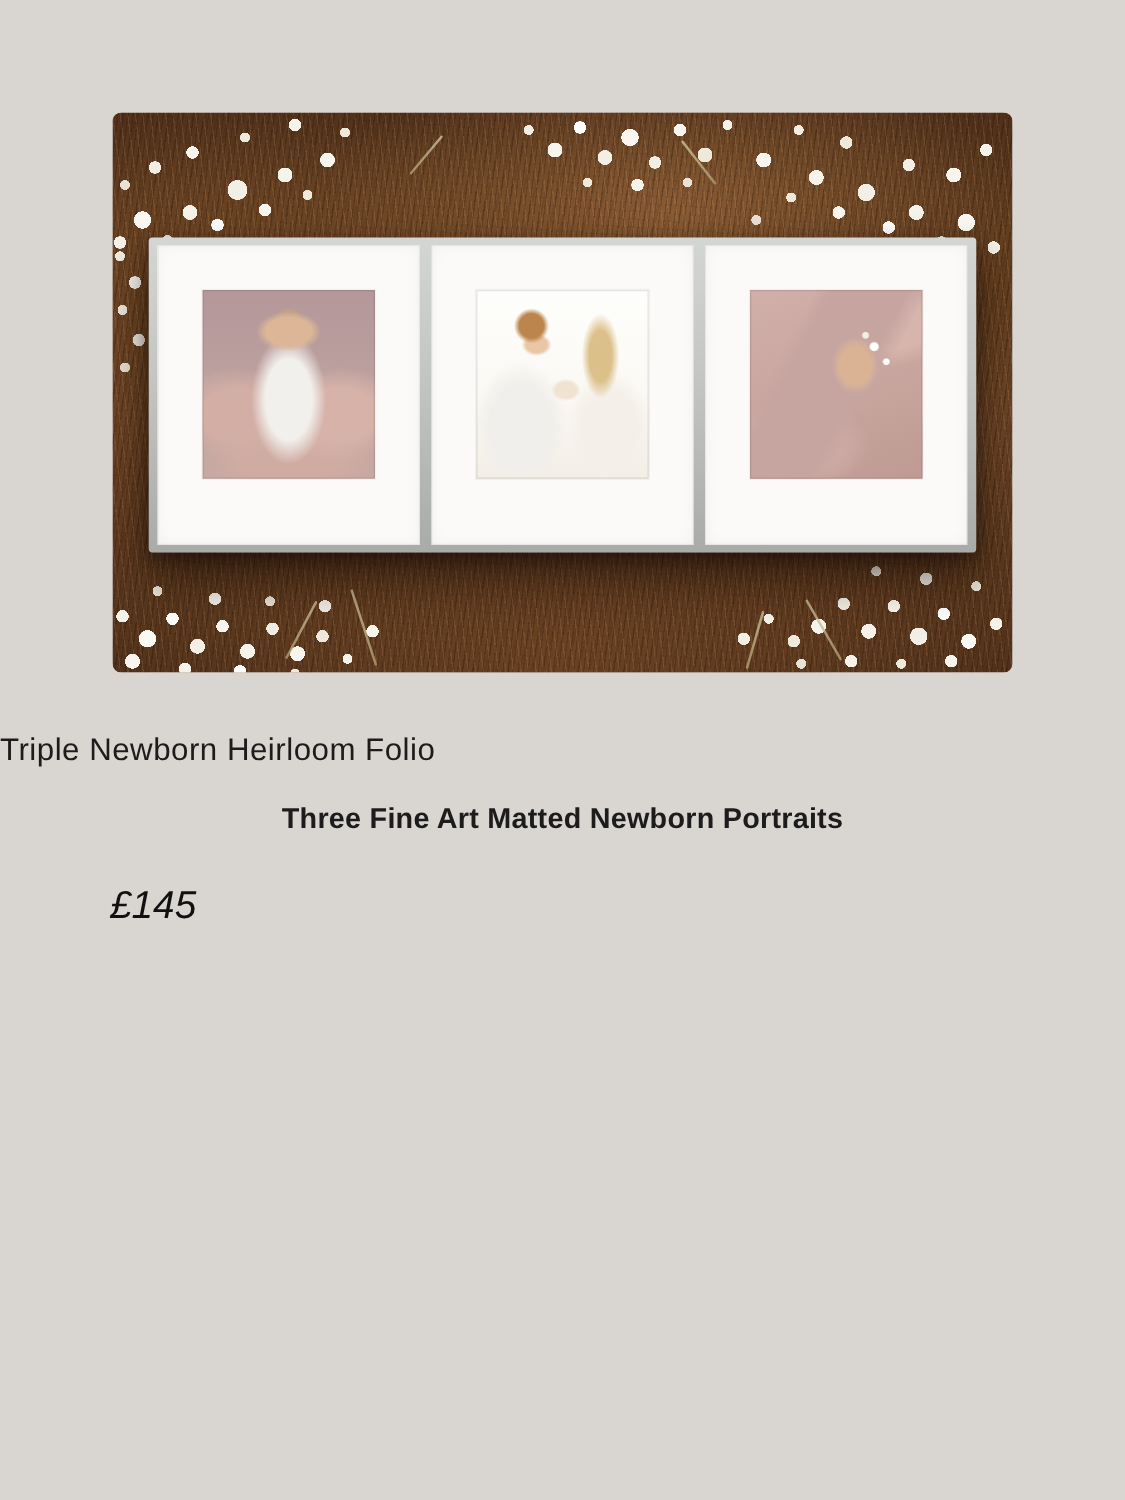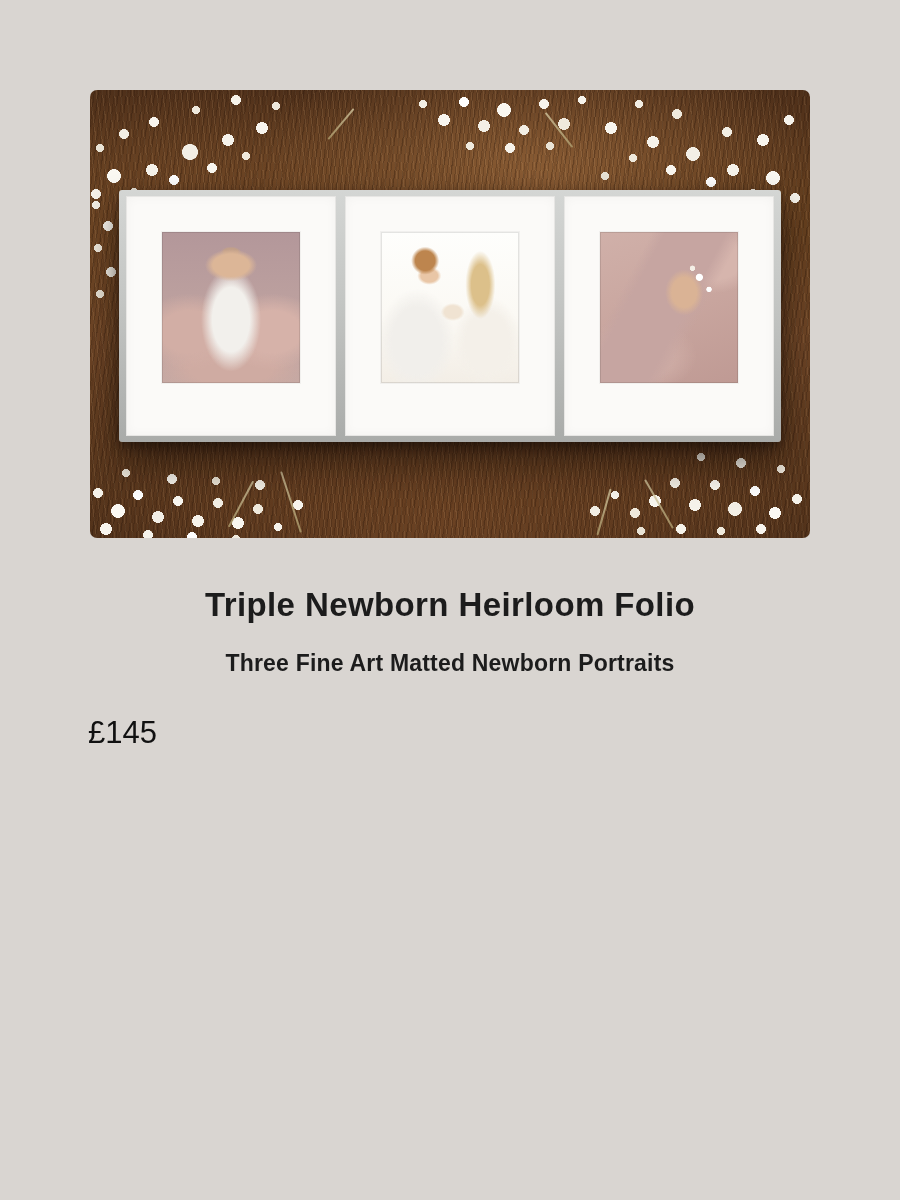--- a/index.html
+++ b/index.html
@@ -172,26 +172,26 @@
       radial-gradient(circle 4px at 72% 30%, #ffffff 0 80%, rgba(0,0,0,0) 100%),
       radial-gradient(circle 3px at 79% 38%, #ffffff 0 80%, rgba(0,0,0,0) 100%),
       radial-gradient(circle 3px at 67% 24%, #f4efe6 0 80%, rgba(0,0,0,0) 100%),
       radial-gradient(ellipse 19px 23px at 61% 40%, #dab395 0 65%, rgba(0,0,0,0) 100%),
       linear-gradient(118deg, rgba(0,0,0,0) 24%, #c6a5a1 30% 58%, rgba(0,0,0,0) 66%),
       radial-gradient(ellipse 58px 38px at 28% 82%, #cdaba4 0 60%, rgba(0,0,0,0) 100%),
       radial-gradient(ellipse 48px 34px at 82% 18%, #d6b5ad 0 60%, rgba(0,0,0,0) 100%),
       linear-gradient(160deg,#d0b0a9 0%,#c9a69f 50%,#bf9a94 100%);}
 
   
-  .title{margin:48px 0 0;text-align:center;font-size:33px;font-weight:700;letter-spacing:.4px;color:var(--text);}
+  .title{margin:48px 0 0;font-size:25px;font-weight:400;letter-spacing:.4px;color:var(--text);}
   .subtitle{margin:26px 0 0;text-align:center;font-size:23px;font-weight:700;letter-spacing:.2px;color:var(--text);}
   .body-copy{margin:38px 88px 0;}
   .body-copy p{margin:0 0 34px;font-size:19.5px;line-height:32px;text-align:justify;color:var(--text);}
   .body-copy p:last-of-type{margin-bottom:22px;}
-  .price{margin:0 0 0 88px;font-size:31px;font-weight:400;color:#111;}
+  .price{margin:0 0 0 88px;font-size:31px;font-weight:400;color:#111;font-style:italic;}
 </style>
 </head>
 <body>
 
 <div class="page">
 
   <div class="hero" role="img" aria-label="Handcrafted light grey suede triple folio opened flat on brown cowhide fur, displaying three white fine art matted newborn portraits, framed by sprigs of white baby's breath flowers">
     <div class="flowers fl-tl"></div>
     <div class="flowers fl-tc"></div>
     <div class="flowers fl-tr"></div>

